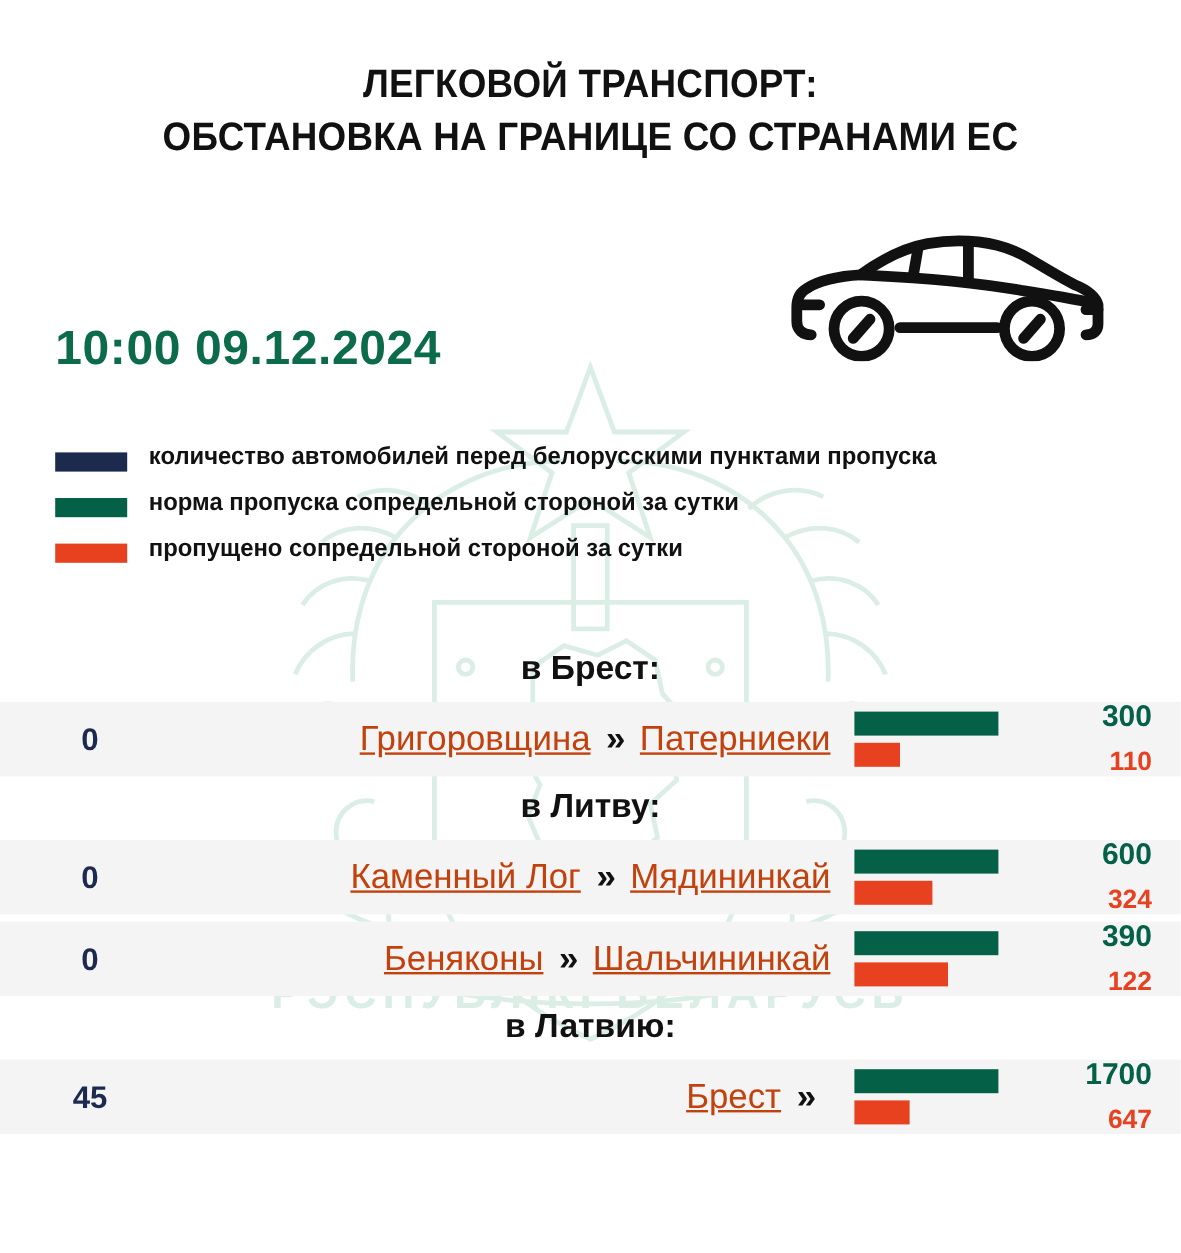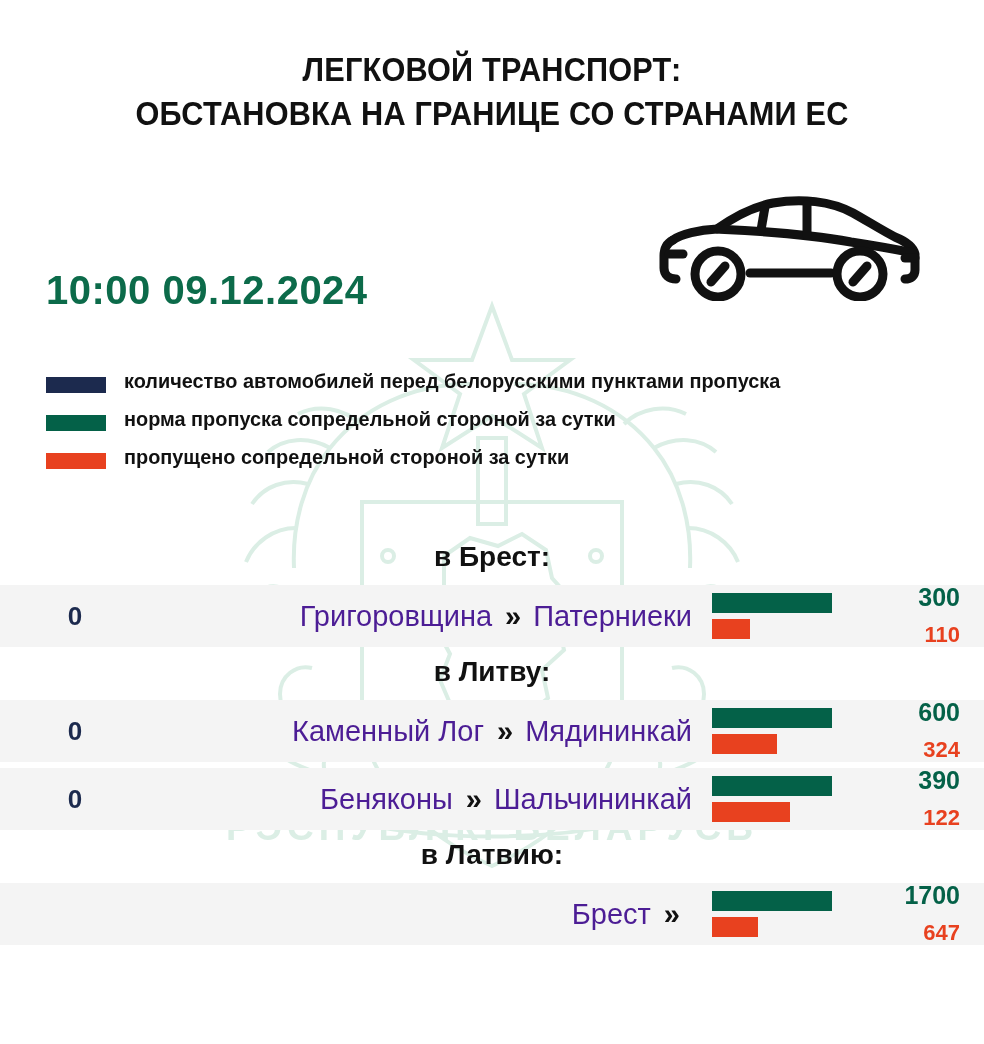--- a/index.html
+++ b/index.html
@@ -142,22 +142,23 @@
     height: 62px;
     display: flex;
     align-items: center;
     justify-content: flex-end;
     padding-right: 8px;
     box-sizing: border-box;
     white-space: nowrap;
   }
   .route-from, .route-to {
     font-size: 29px;
-    color: #4c1d95;
+    color: #c2410c;
     font-weight: normal;
+    text-decoration: underline;
   }
   .route-arrow {
     font-size: 29px;
     font-weight: bold;
     color: #111111;
     margin: 0 13px;
     letter-spacing: -1px;
   }
   .row-bars {
     position: absolute;
@@ -342,20 +343,21 @@
         <div class="bar-passed" style="width: 78px;"></div>
       </div>
       <div class="row-values">
         <div class="value-norm">390</div>
         <div class="value-passed">122</div>
       </div>
     </div>
 
     <div class="section-heading">в Латвию:</div>
     <div class="data-row">
+      <div class="row-count">45</div>
       <div class="row-route">
         <span class="route-from">Брест</span>
         <span class="route-arrow">»</span>
       </div>
       <div class="row-bars">
         <div class="bar-norm" style="width: 120px;"></div>
         <div class="bar-passed" style="width: 46px;"></div>
       </div>
       <div class="row-values">
         <div class="value-norm">1700</div>

